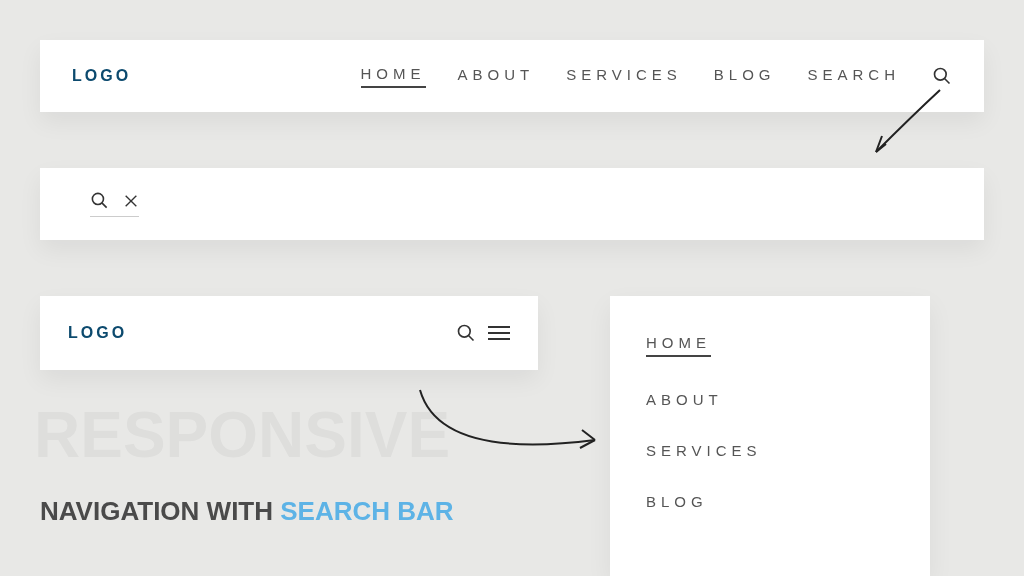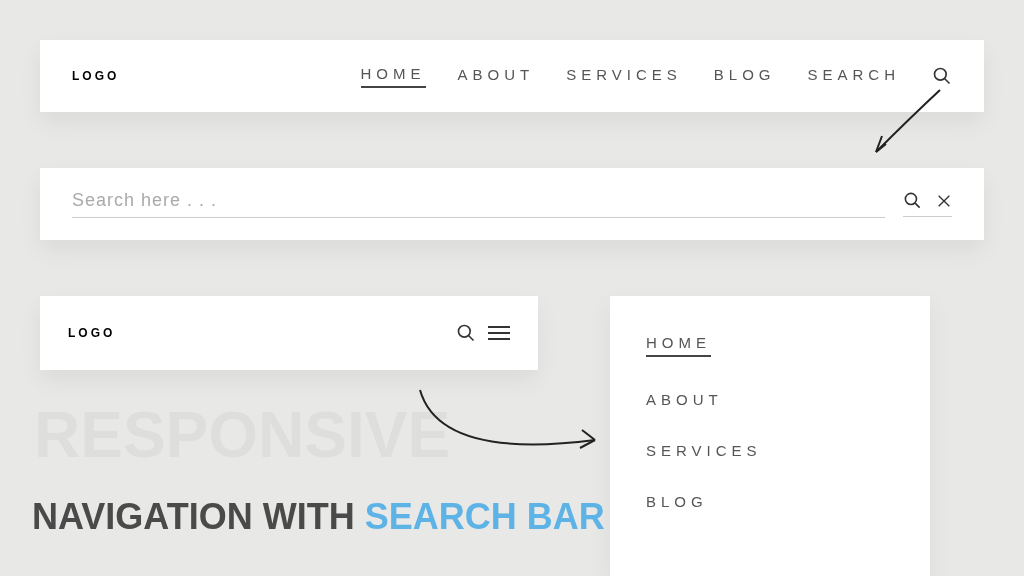--- a/index.html
+++ b/index.html
@@ -25,23 +25,23 @@
       height: 72px;
       background: #fff;
       display: flex;
       align-items: center;
       justify-content: space-between;
       padding: 0 32px;
       box-shadow: 0 10px 25px rgba(0,0,0,0.06);
     }
     .logo {
       font-weight: 800;
-      font-size: 12px;
+      font-size: 16px;
       letter-spacing: 3px;
-      color: #000000;
+      color: #0c4a6e;
     }
     .nav-right {
       display: flex;
       align-items: center;
       gap: 32px;
     }
     .nav-link {
       font-size: 15px;
       letter-spacing: 5px;
       color: #555;
@@ -150,22 +150,22 @@
       left: 34px;
       font-size: 64px;
       font-weight: 800;
       letter-spacing: 0;
       color: rgba(0,0,0,0.045);
       font-family: "Arial Black", sans-serif;
     }
     .hero-sub {
       position: absolute;
       top: 496px;
-      left: 32px;
-      font-size: 36px;
+      left: 40px;
+      font-size: 26px;
       font-weight: 700;
       letter-spacing: 0px;
       color: #4a4a4a;
       font-family: "Arial Narrow", Arial, sans-serif;
     }
     .hero-accent {
       color: #5db3e6;
     }
     
     
@@ -207,21 +207,20 @@
     </span>
   </div>
 </div>
 
 <svg class="arrow1" width="90" height="80" viewBox="0 0 90 80">
   <path d="M 78 4 Q 50 30 14 66" stroke="#222" stroke-width="2" fill="none"></path>
   <path d="M 14 66 L 24 58 M 14 66 L 20 50" stroke="#222" stroke-width="2" fill="none"></path>
 </svg>
 
 <div class="searchbar">
-  <input class="search-input" placeholder="Search here . . ." style="">
   <div class="search-actions">
     <span class="icon">
       <svg width="19" height="19" viewBox="0 0 24 24" fill="none" stroke="#333" stroke-width="2">
           <circle cx="10" cy="10" r="7"></circle>
           <line x1="21" y1="21" x2="15" y2="15"></line>
         </svg>
     </span>
     <span class="icon">
       <svg width="16" height="16" viewBox="0 0 24 24" fill="none" stroke="#333" stroke-width="2">
           <line x1="4" y1="4" x2="20" y2="20"></line>

